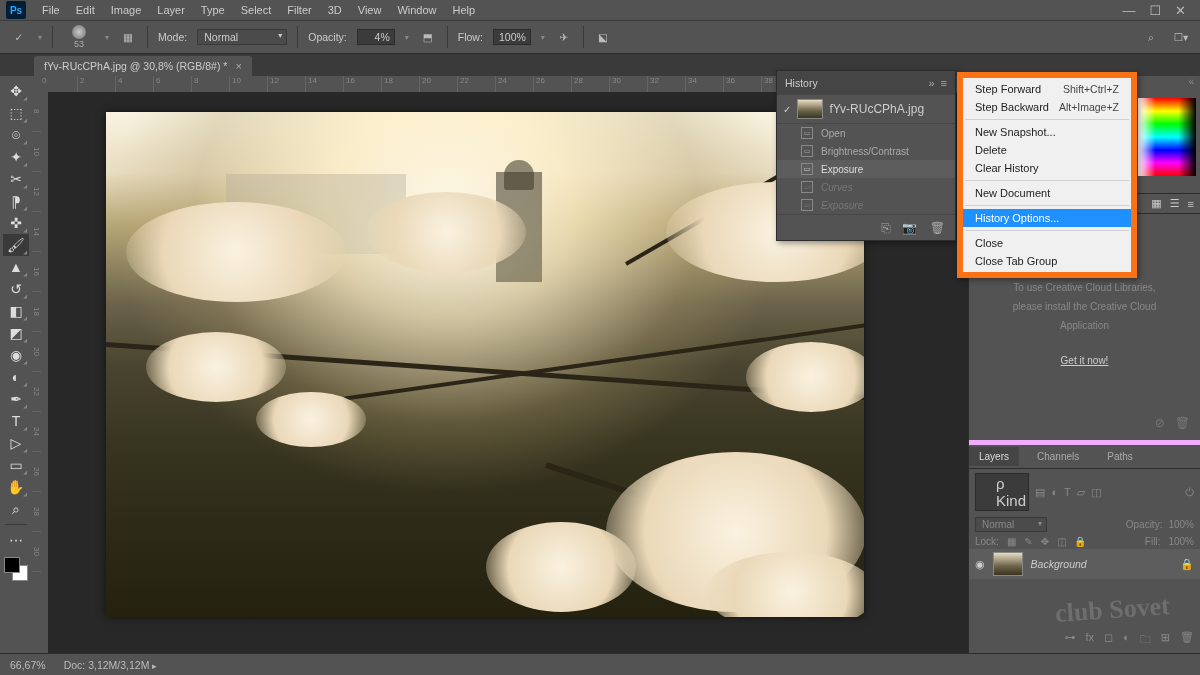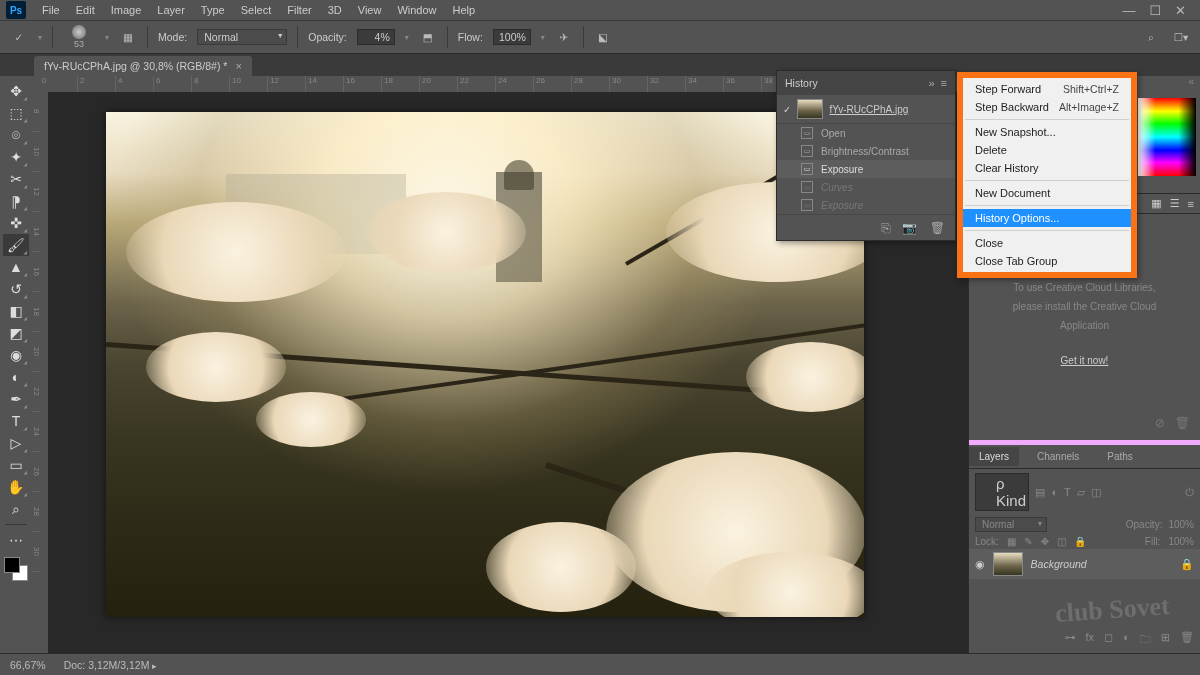--- a/index.html
+++ b/index.html
@@ -337,21 +337,21 @@
   <div class="history-header">
     <span>History</span>
     <div class="sp">
       <span>»</span>
       <span>≡</span>
     </div>
   </div>
   <div class="history-snap">
     <span style="font-size:10px">✓</span>
     <div class="thumb"></div>
-    <span style="font-size:10px;text-decoration:underline;">fYv-RUcCPhA.jpg</span>
+    <span style="font-size:12px;">fYv-RUcCPhA.jpg</span>
   </div>
   <div id="history-steps">
       <div class="history-step">
         <span class="step-icon">▭</span>
         <span>Open</span>
       </div>
       <div class="history-step">
         <span class="step-icon">▭</span>
         <span>Brightness/Contrast</span>
       </div>

